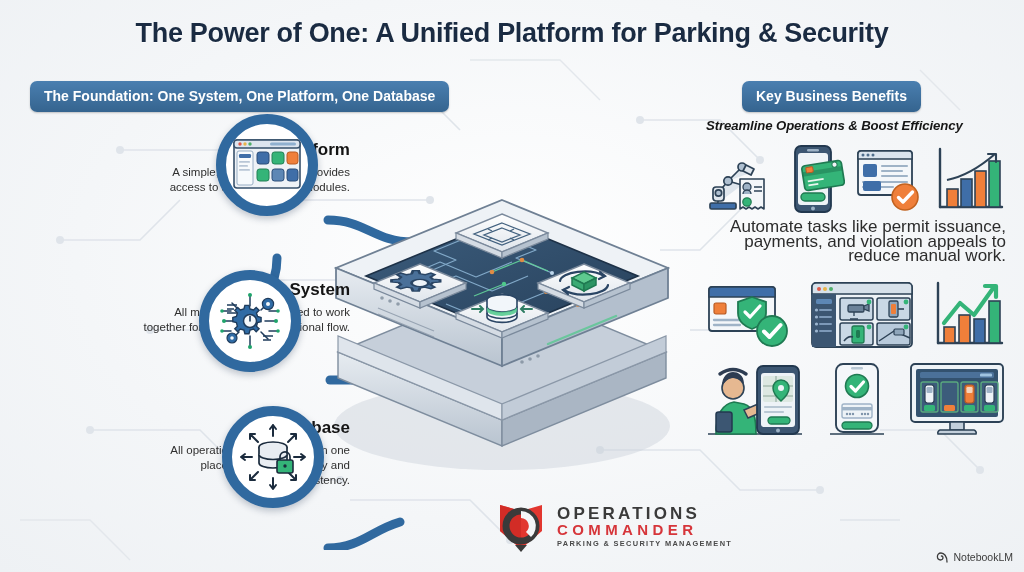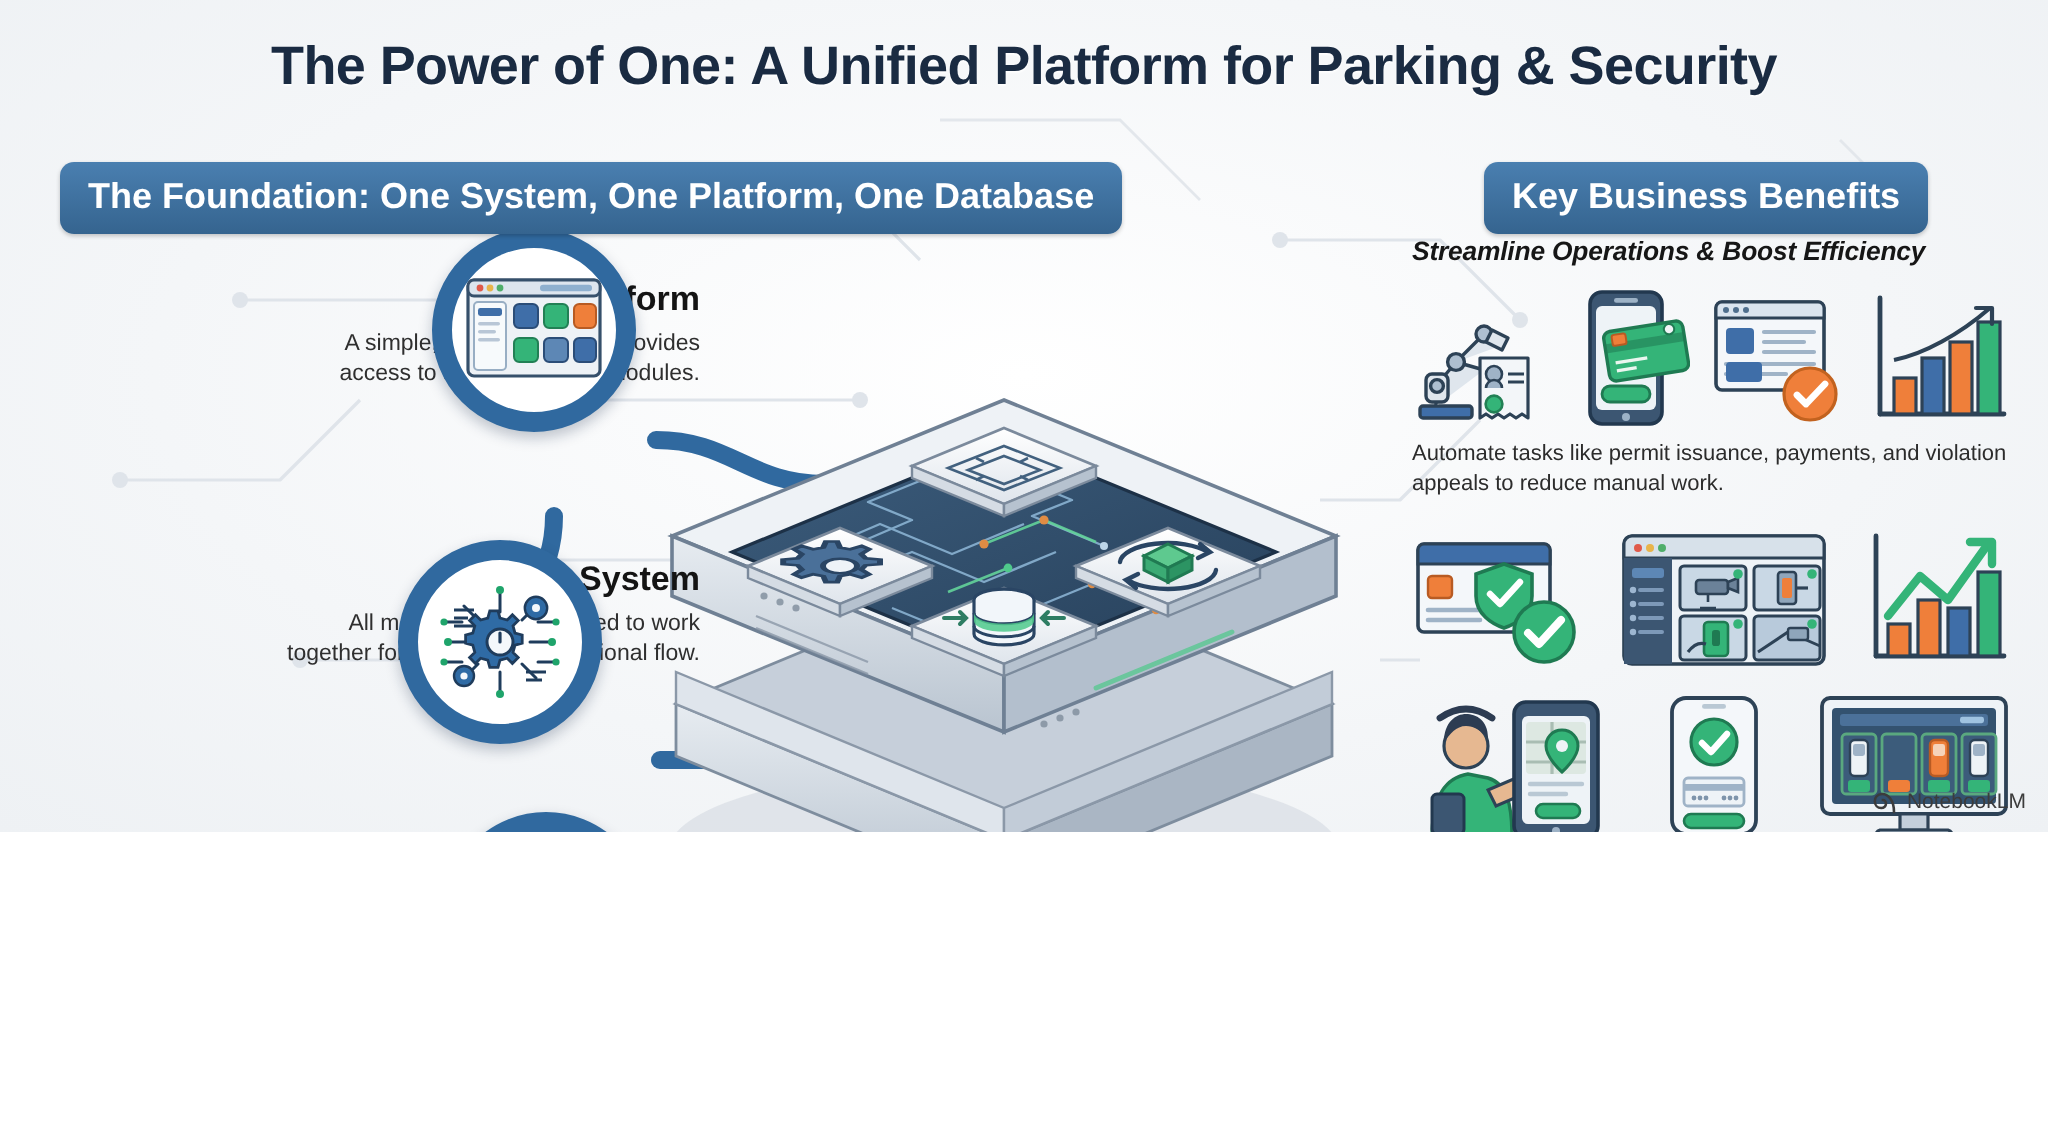--- a/index.html
+++ b/index.html
@@ -2,40 +2,40 @@
 <html><head>
 <meta charset="utf-8">
 <style>
   html,body{margin:0;padding:0;}
   body{
     width:1024px;height:572px;overflow:hidden;
     background:#ffffff;
     font-family:"Liberation Sans", sans-serif;
   }
   .poster{
-    position:relative;width:1024px;height:416px;
+    position:relative;width:1024px;height:572px;
     background:
       radial-gradient(ellipse at 50% 45%, #ffffff 0%, #f4f6f8 60%, #eef1f4 100%);
     overflow:hidden;
   }
   .bg-circuit{position:absolute;inset:0;z-index:0;pointer-events:none;}
 
   
   .title{
     position:absolute;top:18px;left:0;width:1024px;text-align:center;
     font-size:27px;font-weight:bold;color:#1a2b42;
     letter-spacing:-0.3px;z-index:6;
     text-shadow:0 1px 1px rgba(255,255,255,.9);
   }
 
   
   .pill{
     position:absolute;z-index:6;
     background:linear-gradient(#4a7fb0,#35648f);
-    color:#ffffff;font-weight:bold;font-size:18px;
+    color:#ffffff;font-weight:bold;font-size:14px;
     padding:7px 14px 8px;border-radius:7px;
     box-shadow:0 1px 2px rgba(0,0,0,.22);
     white-space:nowrap;
   }
   .pill-foundation{left:30px;top:81px;}
   .pill-benefits{left:742px;top:81px;}
 
   
   .left-col{position:absolute;left:0;top:118px;width:350px;z-index:5;}
   .lrow{position:relative;height:140px;}
@@ -59,21 +59,21 @@
   .connector{position:absolute;z-index:3;}
 
   
   .center-ill{position:absolute;left:316px;top:176px;width:372px;height:300px;z-index:4;}
 
   
   .right-col{position:absolute;left:706px;top:118px;width:300px;z-index:5;}
   .benefit{margin-bottom:9px;}
   .bhead{font-size:13.2px;font-weight:bold;color:#161616;margin-bottom:4px;letter-spacing:-0.1px;font-style:italic;}
   .bicons{height:78px;display:flex;align-items:flex-end;justify-content:space-between;margin-bottom:5px;}
-  .bdesc{font-size:11px;line-height:14.5px;color:#2c2c2c;}
+  .bdesc{font-size:17px;line-height:14.5px;color:#2c2c2c;text-align:right;}
 
   
   .logo{position:absolute;left:492px;top:501px;z-index:6;display:flex;align-items:center;}
   .logo-text{margin-left:7px;}
   .logo-l1{font-size:17px;font-weight:bold;color:#3a3a3a;letter-spacing:3.2px;line-height:17px;}
   .logo-l2{font-size:15px;font-weight:bold;color:#d6353a;letter-spacing:4.4px;line-height:16px;}
   .logo-l3{font-size:7.4px;font-weight:bold;color:#4a4a4a;letter-spacing:1.35px;line-height:10px;margin-top:1px;}
 
   
   .watermark{
@@ -622,20 +622,34 @@
             <rect x="76" y="45" width="11" height="6" rx="1.6" fill="#34b478"></rect>
           </g>
           <path d="M42 62 h14 v8 h-14 z" fill="#c3cfdb" stroke="#2d4256" stroke-width="1.6"></path>
           <path d="M30 74 h38 a3 3 0 0 0 -2 -4 H32 a3 3 0 0 0 -2 4 z" fill="#c3cfdb" stroke="#2d4256" stroke-width="1.6"></path>
         </svg>
       </div>
     </div>
 
   </div>
 
+  <div class="logo">
+    <svg width="58" height="52" viewBox="0 0 58 52">
+      <path d="M8 4 L29 10 L50 4 L50 30 L29 48 L8 30 Z" fill="#e2362f"></path>
+      <path d="M29 10 v38 L8 30 V4 Z" fill="#cf2a24" opacity=".85"></path>
+      <circle cx="29" cy="25" r="15" fill="none" stroke="#3a3a3a" stroke-width="7"></circle>
+      <path d="M29 10 a15 15 0 0 1 10 26 l-5 -5 a8 8 0 0 0 -5 -14 z" fill="#f4f5f7"></path>
+      <path d="M23 44 h12 l-6 7 z" fill="#3a3a3a"></path>
+    </svg>
+    <div class="logo-text">
+      <div class="logo-l1">OPERATIONS</div>
+      <div class="logo-l2">COMMANDER</div>
+      <div class="logo-l3">PARKING &amp; SECURITY MANAGEMENT</div>
+    </div>
+  </div>
 
   <div class="watermark">
     <svg width="13" height="13" viewBox="0 0 13 13">
       <path d="M11 11 C11 5 8 2 5 2 C2.6 2 1.4 3.8 1.4 5.6 C1.4 7.6 2.8 9 4.6 9 C6 9 7 8 7 6.8 C7 5.8 6.3 5 5.4 5" fill="none" stroke="#3c3c3c" stroke-width="1.3" stroke-linecap="round"></path>
     </svg>
     <span>NotebookLM</span>
   </div>
 
 </div>
 

